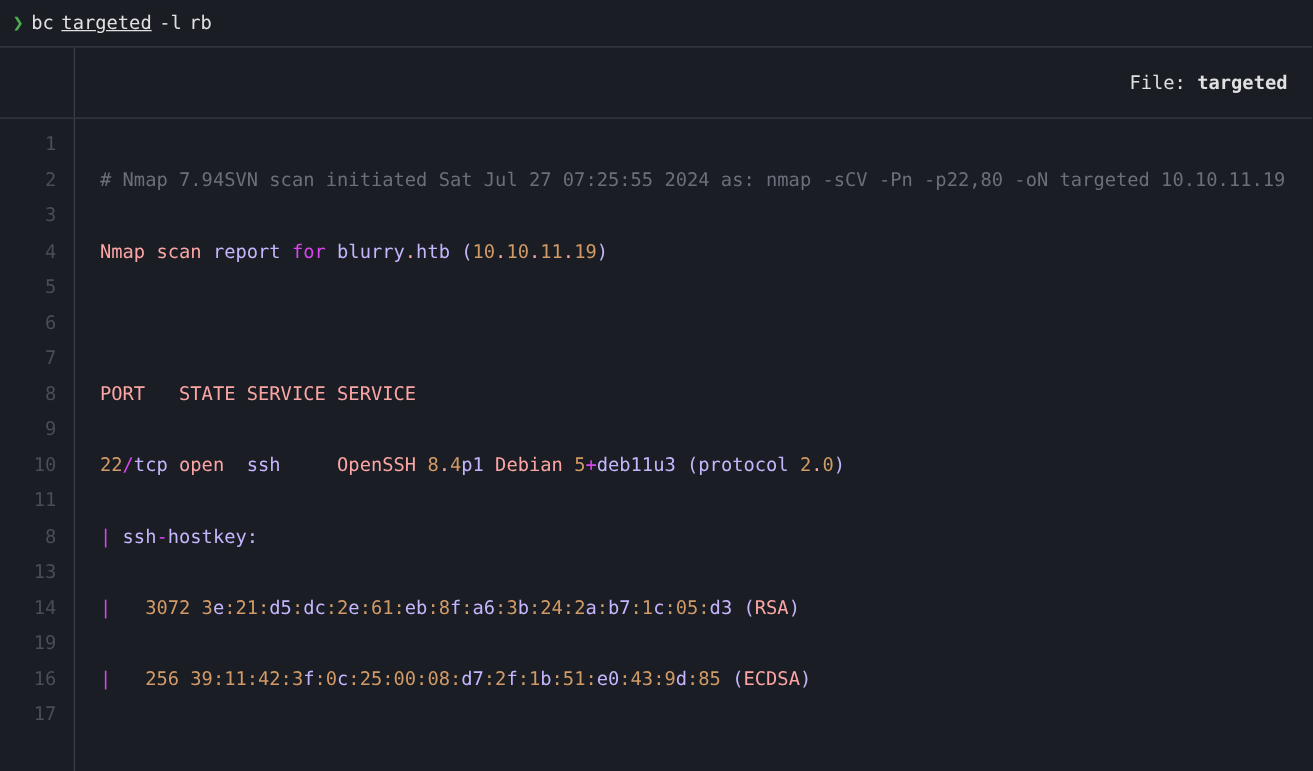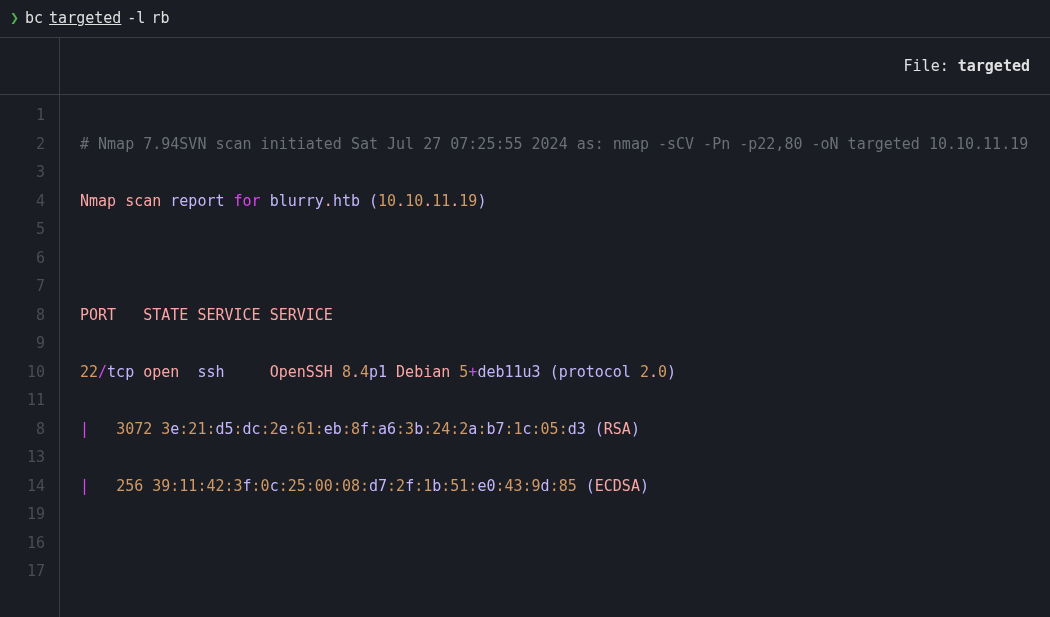--- a/index.html
+++ b/index.html
@@ -98,20 +98,21 @@
     <div>19</div>
     <div>16</div>
     <div>17</div>
   </div>
   <div class="code">
 <div class="line"><span class="c-comment"># Nmap 7.94SVN scan initiated Sat Jul 27 07:25:55 2024 as: nmap -sCV -Pn -p22,80 -oN targeted 10.10.11.19</span></div>
 <div class="line"><span class="c-cyan">Nmap</span> <span class="c-cyan">scan</span> <span class="c-white">report</span> <span class="c-red">for</span> <span class="c-white">blurry</span><span class="c-cyan">.</span><span class="c-white">htb</span> <span class="c-white">(</span><span class="c-orange">10</span><span class="c-cyan">.</span><span class="c-orange">10</span><span class="c-cyan">.</span><span class="c-orange">11</span><span class="c-cyan">.</span><span class="c-orange">19</span><span class="c-white">)</span></div>
 <div class="line"> </div>
 <div class="line"><span class="c-cyan">PORT   STATE SERVICE SERVICE</span></div>
 <div class="line"><span class="c-orange">22</span><span class="c-red">/</span><span class="c-white">tcp</span> <span class="c-cyan">open</span>  <span class="c-white">ssh</span>     <span class="c-cyan">OpenSSH</span> <span class="c-orange">8</span><span class="c-cyan">.</span><span class="c-orange">4</span><span class="c-white">p1</span> <span class="c-cyan">Debian</span> <span class="c-orange">5</span><span class="c-red">+</span><span class="c-white">deb11u3</span> <span class="c-white">(</span><span class="c-white">protocol</span> <span class="c-orange">2</span><span class="c-cyan">.</span><span class="c-orange">0</span><span class="c-white">)</span></div>
+<div class="line"><span class="c-red">|</span> <span class="c-white">ssh</span><span class="c-red">-</span><span class="c-white">hostkey:</span></div>
 <div class="line"><span class="c-red">|</span>   <span class="c-orange">3072</span> <span class="c-orange">3</span><span class="c-white">e</span><span class="c-orange">:21:</span><span class="c-white">d5</span><span class="c-orange">:</span><span class="c-white">dc</span><span class="c-orange">:2</span><span class="c-white">e</span><span class="c-orange">:61:</span><span class="c-white">eb</span><span class="c-orange">:8</span><span class="c-white">f</span><span class="c-orange">:</span><span class="c-white">a6</span><span class="c-orange">:3</span><span class="c-white">b</span><span class="c-orange">:24:2</span><span class="c-white">a</span><span class="c-orange">:</span><span class="c-white">b7</span><span class="c-orange">:1</span><span class="c-white">c</span><span class="c-orange">:05:</span><span class="c-white">d3</span> <span class="c-white">(</span><span class="c-cyan">RSA</span><span class="c-white">)</span></div>
 <div class="line"><span class="c-red">|</span>   <span class="c-orange">256</span> <span class="c-orange">39:11:42:3</span><span class="c-white">f</span><span class="c-orange">:0</span><span class="c-white">c</span><span class="c-orange">:25:00:08:</span><span class="c-white">d7</span><span class="c-orange">:2</span><span class="c-white">f</span><span class="c-orange">:1</span><span class="c-white">b</span><span class="c-orange">:51:</span><span class="c-white">e0</span><span class="c-orange">:43:9</span><span class="c-white">d</span><span class="c-orange">:85</span> <span class="c-white">(</span><span class="c-cyan">ECDSA</span><span class="c-white">)</span></div>
 
 
 
 
 
 
 
 

